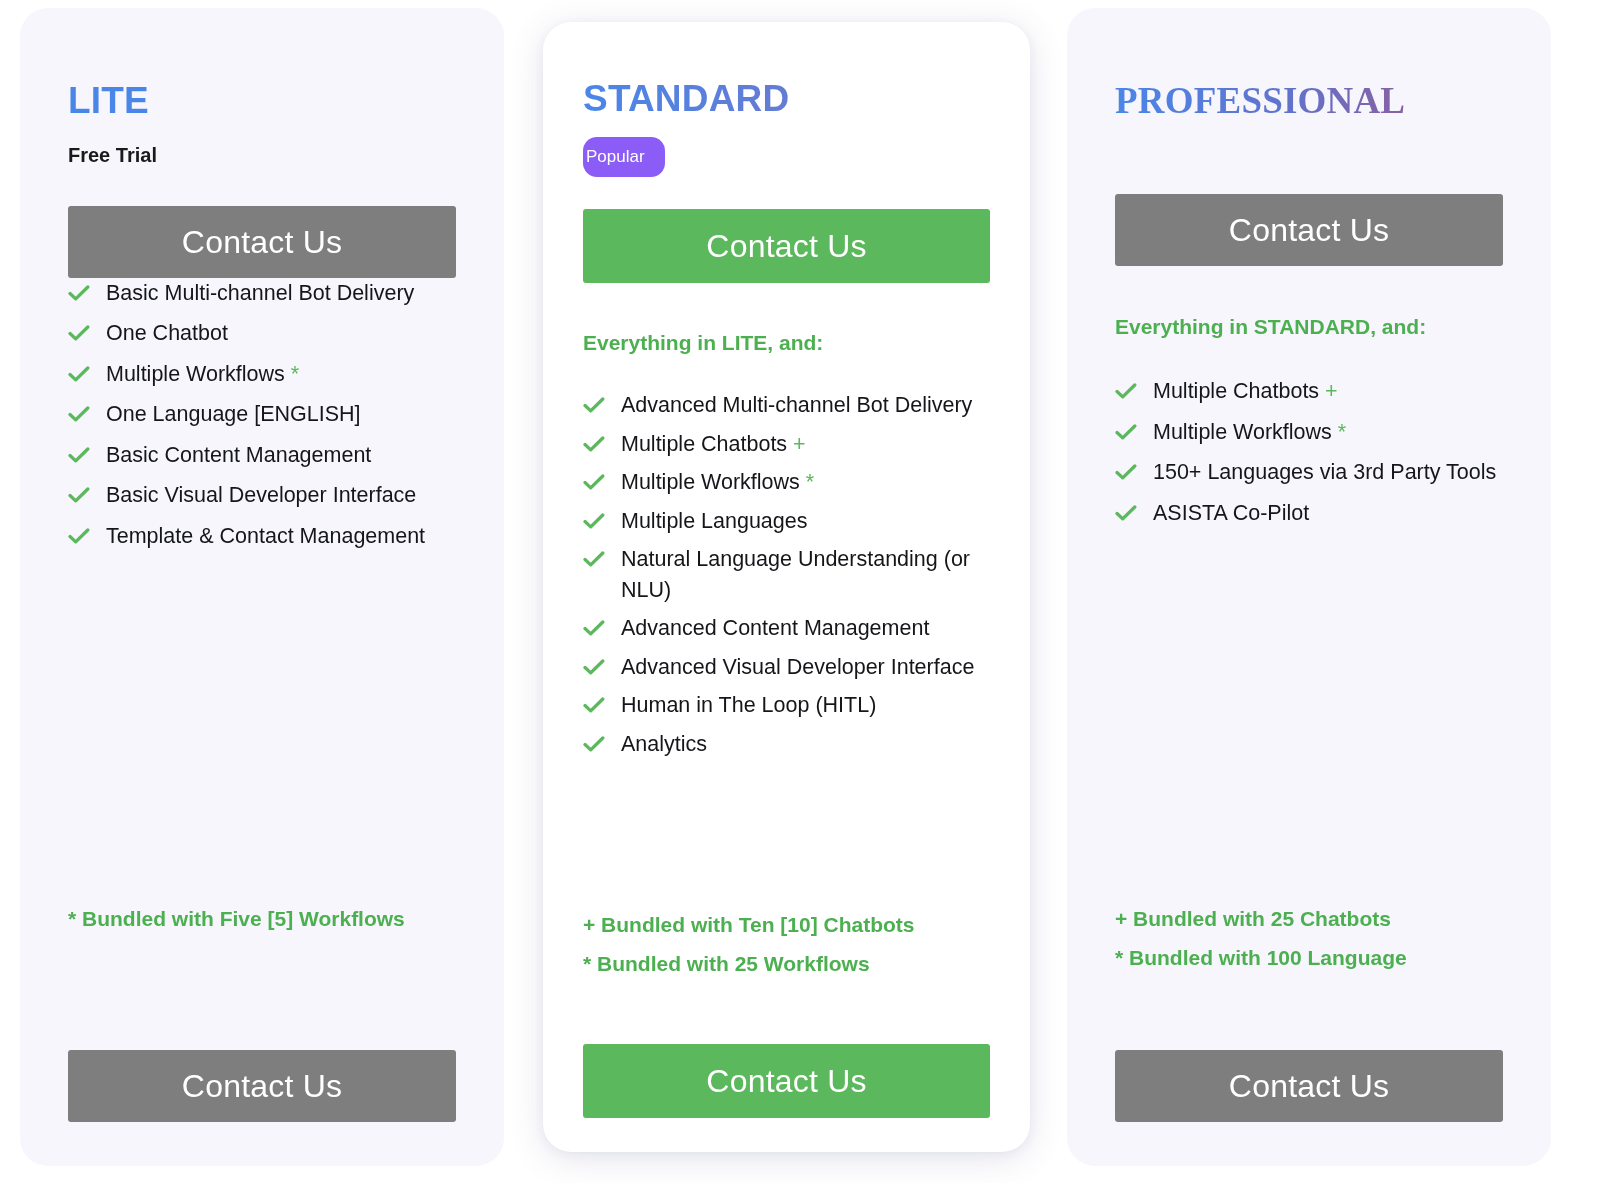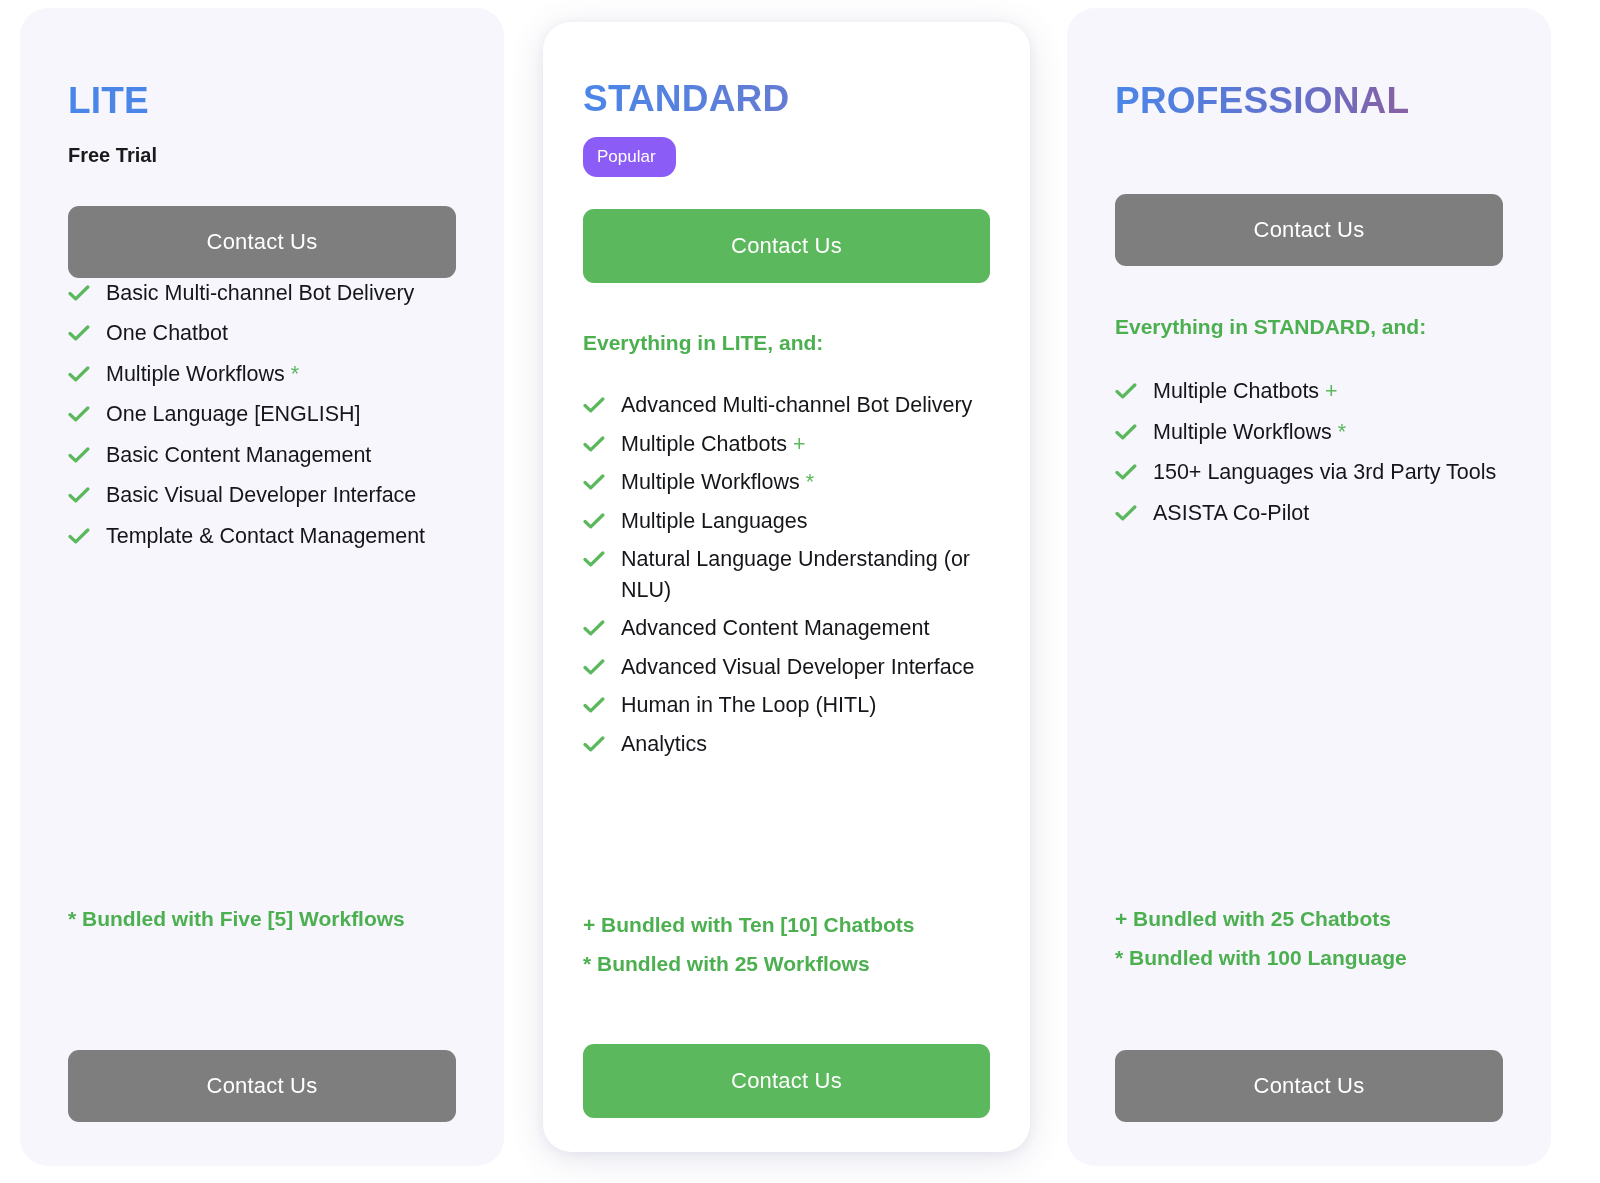--- a/index.html
+++ b/index.html
@@ -64,51 +64,52 @@
     -webkit-text-fill-color: transparent;
   }
   .plan-title.grad-lite {
     background-image: linear-gradient(90deg, #4a86e8 0%, #4a86e8 100%);
   }
   .plan-title.grad-standard {
     background-image: linear-gradient(90deg, #4a86e8 0%, #6b79cf 62%, #7e6fb5 100%);
   }
   .plan-title.grad-pro {
     background-image: linear-gradient(90deg, #4a86e8 0%, #6272cc 45%, #8c5f9e 78%, #9c4f86 100%);
+    font-family: Liberation Serif, serif;
   }
 
   .plan-subtitle {
     font-size: 20px;
     font-weight: 700;
     color: #1a1a1a;
     margin: 22px 0 0 0;
     line-height: 1.2;
   }
 
   .popular-badge {
     display: inline-block;
     align-self: flex-start;
     background: #8b5cf6;
     color: #ffffff;
     font-size: 17px;
     font-weight: 500;
     border-radius: 14px;
-    padding: 11px 20px 12px 14px;
+    padding: 11px 20px 12px 3px;
     margin-top: 18px;
     line-height: 1;
   }
 
   .cta-button {
     display: block;
     width: 100%;
     border: none;
-    border-radius: 11px;
+    border-radius: 3px;
     color: #ffffff;
     font-family: "Liberation Sans", sans-serif;
-    font-size: 22px;
+    font-size: 32px;
     font-weight: 400;
     letter-spacing: 0.2px;
     text-align: center;
     cursor: pointer;
     padding: 0;
   }
   .cta-button.gray  { background: #7e7e7e; }
   .cta-button.green { background: #5cb85c; }
 
   .cta-top {

